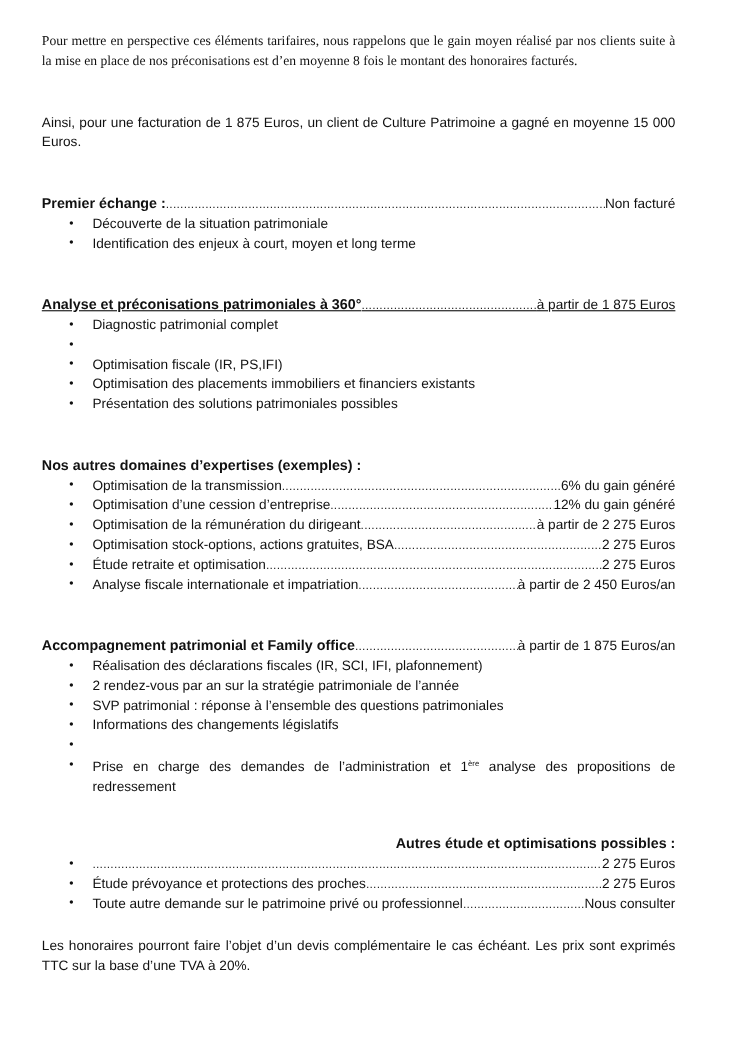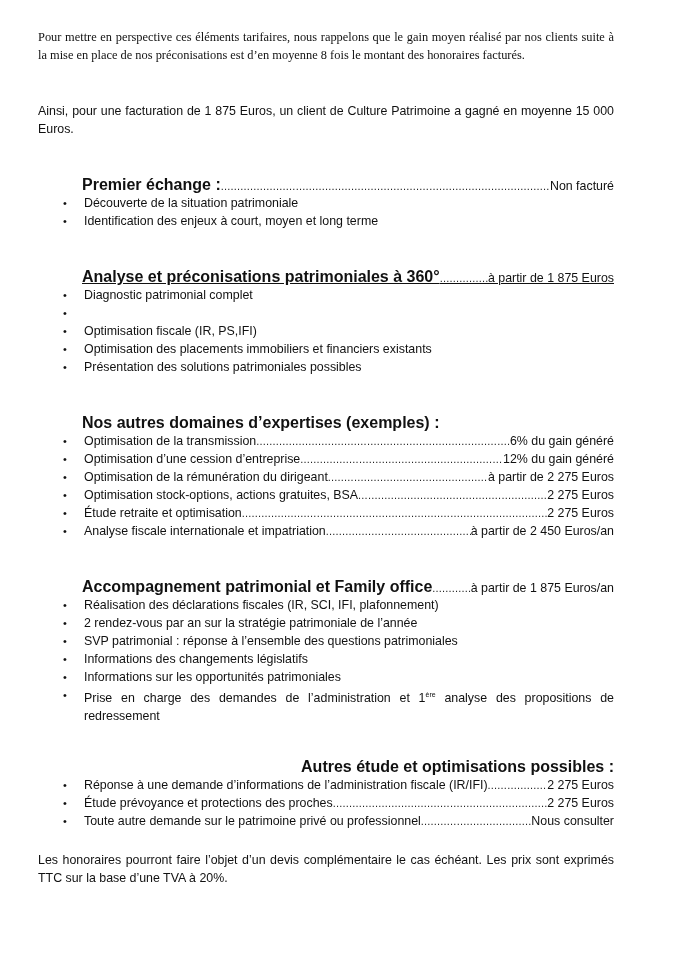--- a/index.html
+++ b/index.html
@@ -9,21 +9,21 @@
     font-size: 12.4px;
     color: #111111;
     position: relative;
   }
   .page { position: absolute; left: 38px; top: 0; width: 576px; }
   .para { position: absolute; left: 0; width: 576px; line-height: 18px; text-align: justify; }
   .section-head {
     position: absolute; left: 0; width: 576px; height: 18px; line-height: 18px;
     display: flex; align-items: baseline; white-space: nowrap;
   }
-  .section-head .title { font-weight: bold; font-size: 16px; flex: 0 0 auto; margin-left: 44px; }
+  .section-head .title { font-weight: bold; font-size: 13px; flex: 0 0 auto; }
   .leader {
     flex: 1 1 auto; overflow: hidden; white-space: nowrap; letter-spacing: 0.2px;
     font-size: 11px; color: #222;
   }
   .leader::before { content: "........................................................................................................................................................................................................................................"; }
   .price { flex: 0 0 auto; }
   ul.items { position: absolute; left: 0; width: 576px; list-style: none; }
   ul.items li {
     position: relative; padding-left: 46px; line-height: 18px; height: 18px;
     display: flex; align-items: baseline; white-space: nowrap;
@@ -146,32 +146,30 @@
     <li>
         <span class="bullet">•</span>
         <span class="label">SVP patrimonial : réponse à l’ensemble des questions patrimoniales</span>
       </li>
     <li>
         <span class="bullet">•</span>
         <span class="label">Informations des changements législatifs</span>
       </li>
     <li>
         <span class="bullet">•</span>
-        <span class="label">Informations sur les opportunités patrimoniales</span>
       </li>
     <li class="wrap"><span class="bullet">•</span><span>Prise en charge des demandes de l’administration et 1</span><sup class="small">ère</sup><span> analyse des propositions de redressement</span></li>
   </ul>
 
   <div class="section-head" style="top:758px;justify-content:flex-end;">
     <span class="title">Autres étude et optimisations possibles :</span>
   </div>
   <ul class="items" style="top:776px;">
     <li>
         <span class="bullet">•</span>
-        <span class="label">Réponse à une demande d’informations de l’administration fiscale (IR/IFI)</span>
         <span class="leader"></span>
         <span class="price">2 275 Euros</span>
       </li>
     <li>
         <span class="bullet">•</span>
         <span class="label">Étude prévoyance et protections des proches</span>
         <span class="leader"></span>
         <span class="price">2 275 Euros</span>
       </li>
     <li>

